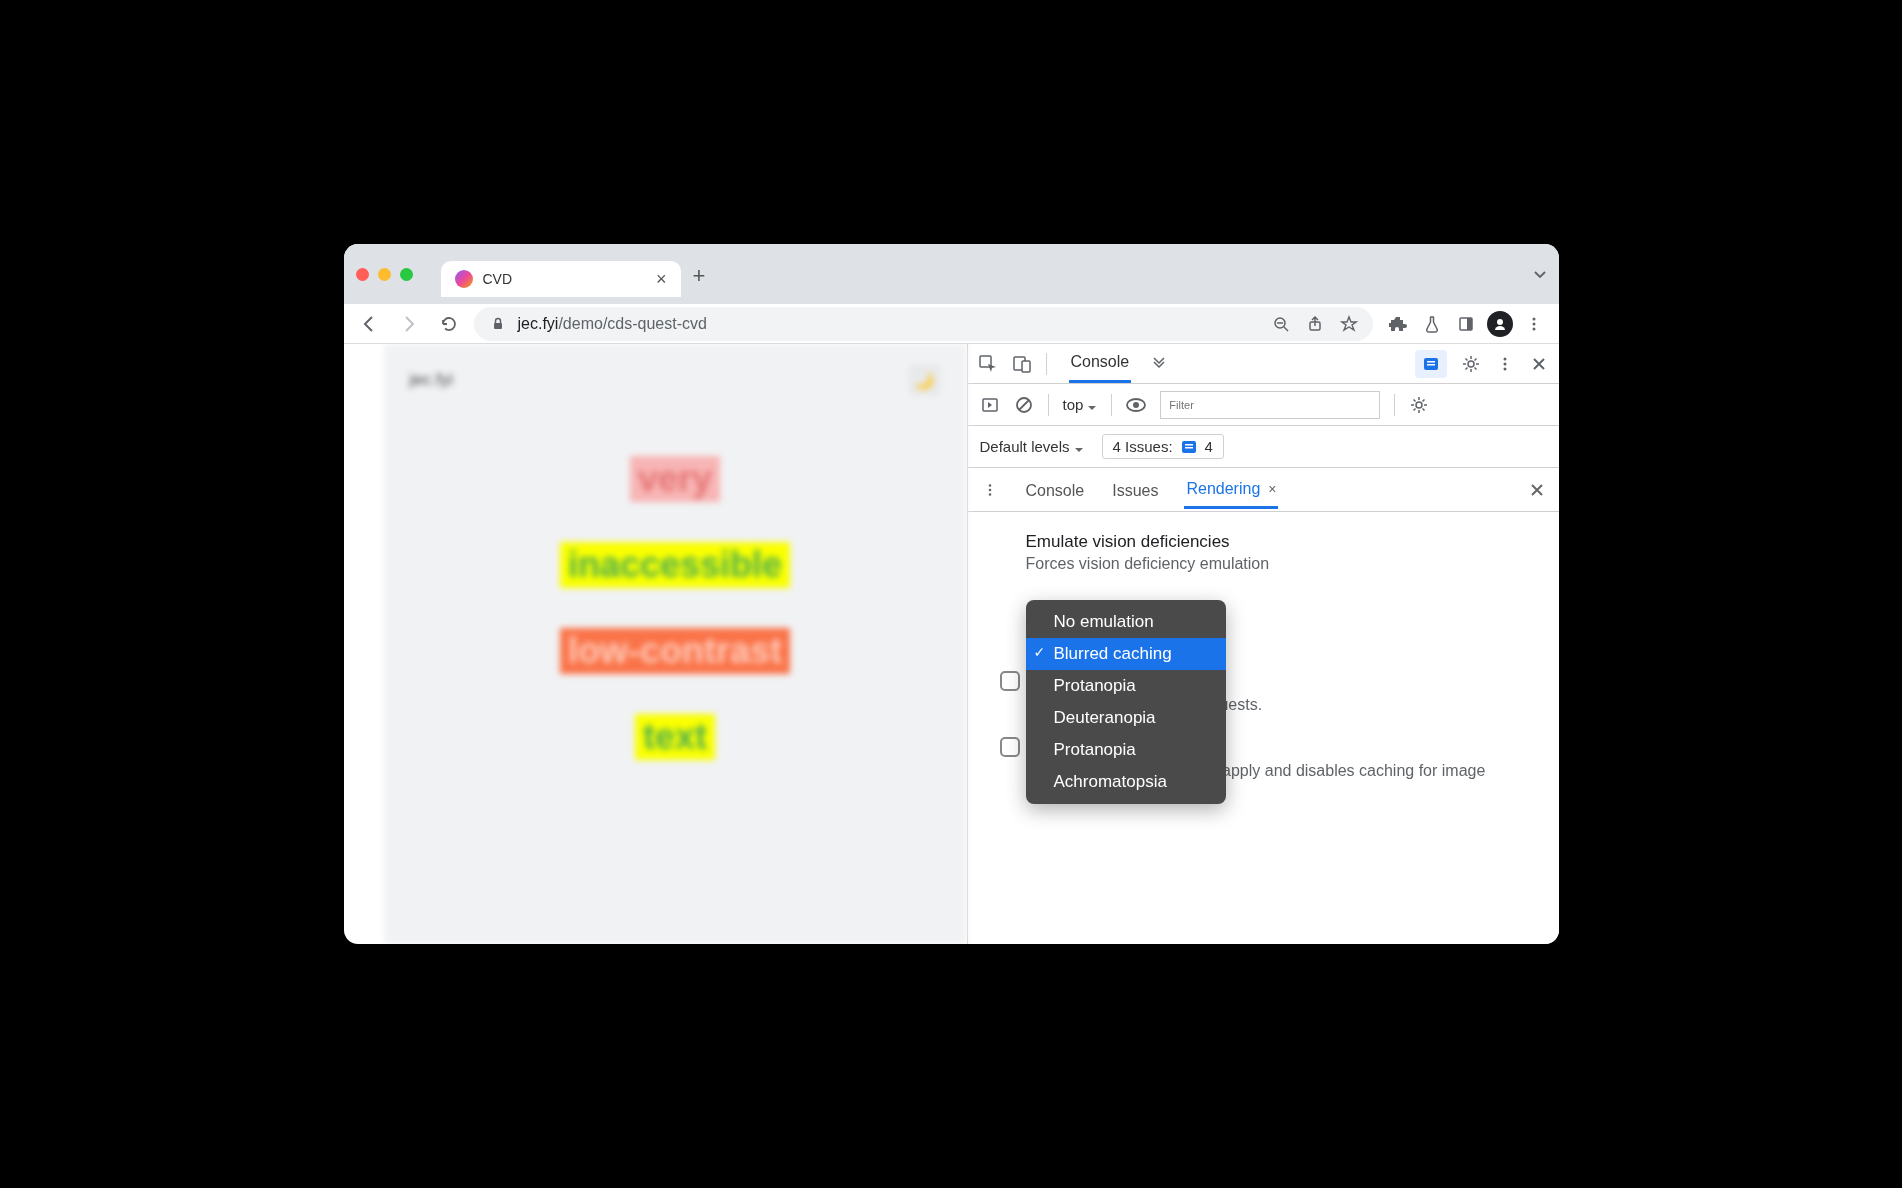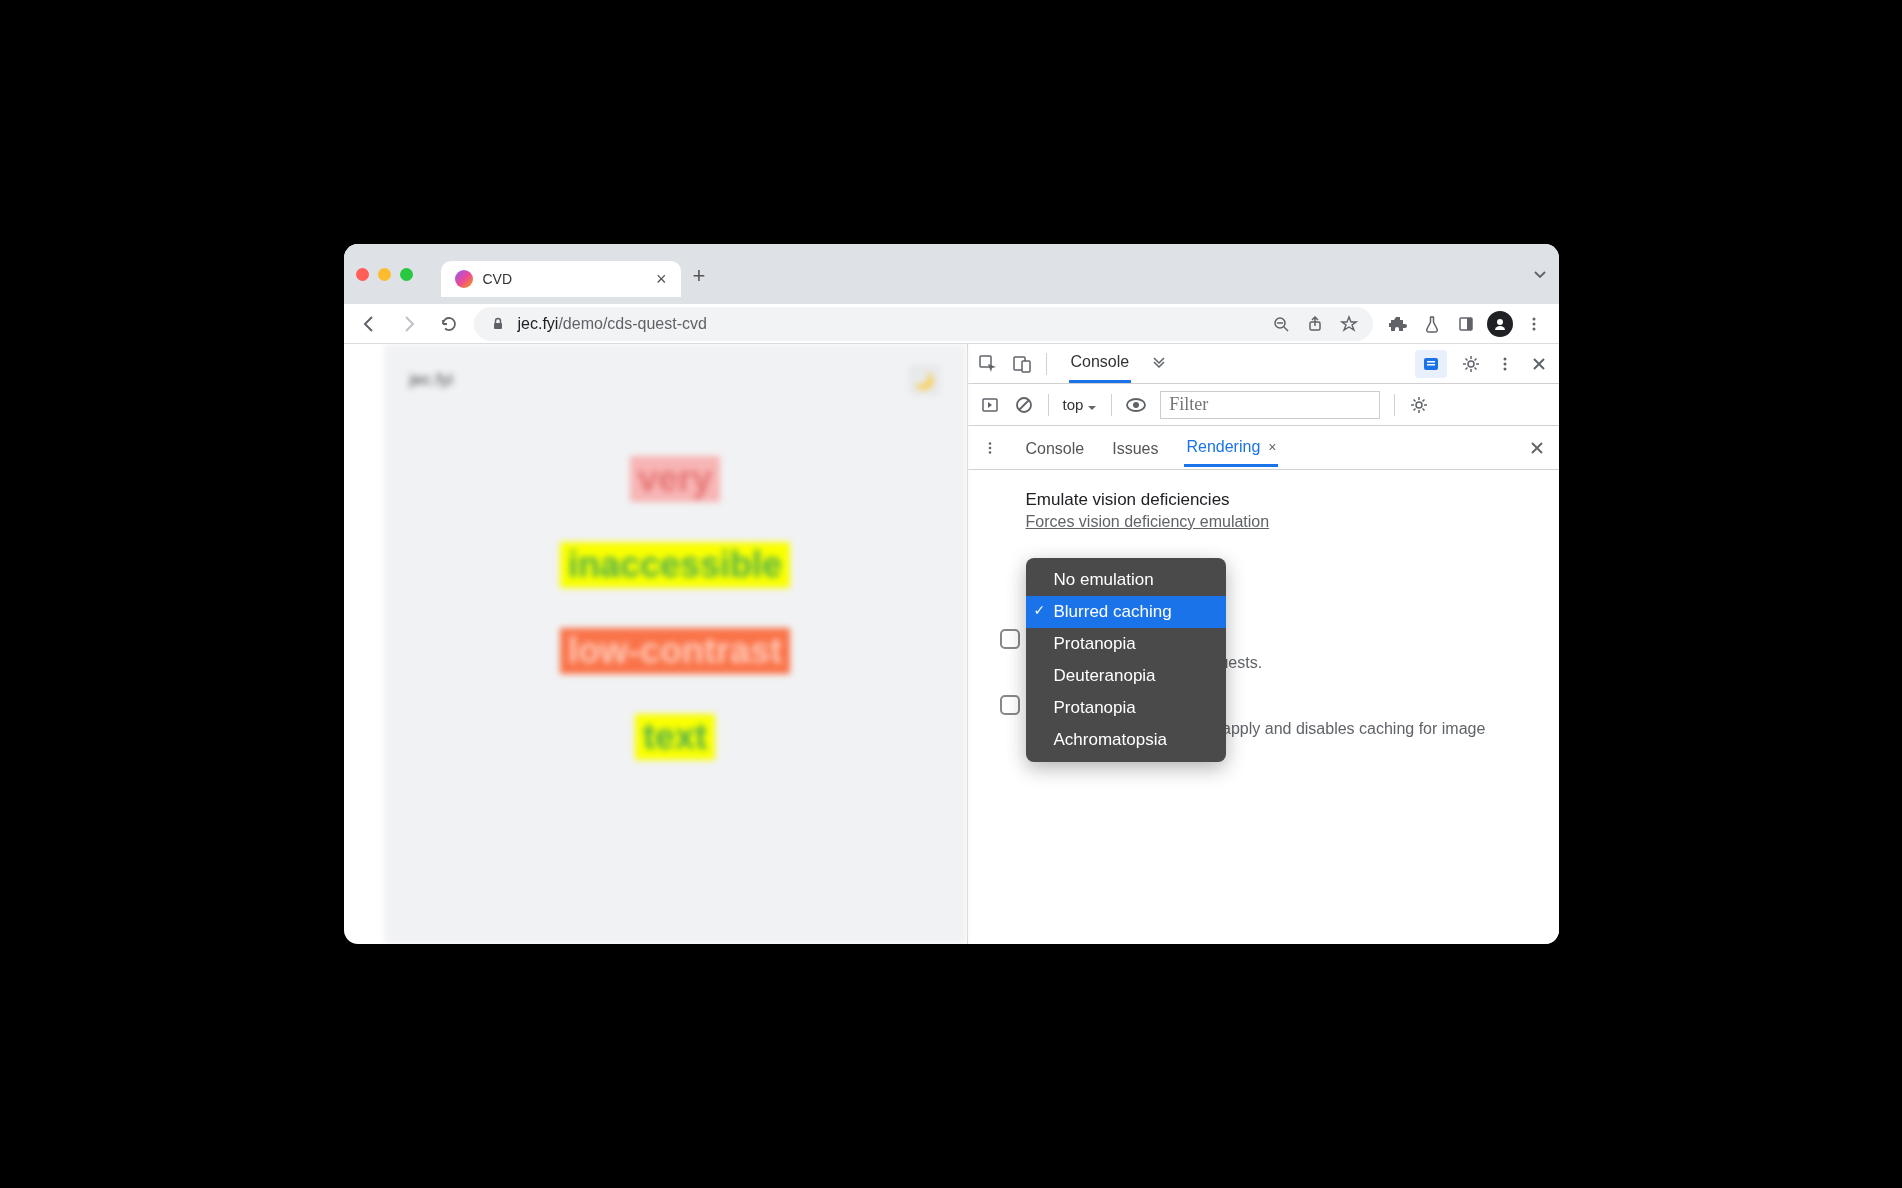--- a/index.html
+++ b/index.html
@@ -39,30 +39,30 @@
 .devtools { width: 592px; background: #fff; border-left: 1px solid #ccc; display: flex; flex-direction: column; font-size: 14.5px; color: #333; }
 .dt-header { height: 40px; border-bottom: 1px solid #d0d0d0; display: flex; align-items: center; padding: 0 10px; gap: 14px; }
 .dt-tabs { display: flex; gap: 18px; align-items: center; margin-left: 8px; }
 .dt-tab { padding: 9px 2px; font-size: 16px; color: #333; }
 .dt-tab.active { border-bottom: 3px solid #1a73e8; font-weight: 500; }
 .dt-right { margin-left: auto; display: flex; gap: 14px; align-items: center; }
 .issues-badge { width: 32px; height: 28px; background: #e8f0fe; border-radius: 4px; display: flex; align-items: center; justify-content: center; color: #1a73e8; }
 .dt-toolbar { height: 42px; border-bottom: 1px solid #d0d0d0; display: flex; align-items: center; padding: 0 12px; gap: 14px; }
 .dt-sep { width: 1px; height: 22px; background: #d0d0d0; }
 .context-sel { display: flex; align-items: flex-end; gap: 4px; font-size: 15px; color: #333; }
-.filter-input { width: 220px; height: 28px; border: 1px solid #ccc; padding: 0 8px; font-size: 18px; color: #888; background: #fff; font-family: Liberation Serif, serif; }
+.filter-input { width: 220px; height: 28px; border: 1px solid #ccc; padding: 0 8px; font-size: 11px; color: #888; background: #fff; }
 .dt-row3 { height: 42px; border-bottom: 1px solid #d0d0d0; display: flex; align-items: center; padding: 0 12px; gap: 18px; font-size: 15px; }
 .issues-count { border: 1px solid #d0d0d0; border-radius: 3px; padding: 3px 10px; display: flex; align-items: center; gap: 8px; }
 .drawer-tabs { height: 44px; border-bottom: 1px solid #d0d0d0; display: flex; align-items: center; padding: 0 12px; gap: 24px; font-size: 16px; }
 .drawer-tab { padding: 10px 2px 8px; color: #555; position: relative; display: flex; align-items: center; gap: 6px; }
 .drawer-tab.active { color: #1a73e8; border-bottom: 3px solid #1a73e8; }
 .drawer-close { font-size: 14px; color: #666; margin-left: 2px; }
 .drawer-body { padding: 20px 28px 0 58px; position: relative; }
 .section-title { font-size: 17px; color: #202124; margin-bottom: 3px; }
-.section-sub { font-size: 16px; color: #5f6368; margin-bottom: 24px; text-decoration: underline; }
+.section-sub { font-size: 16px; color: #5f6368; margin-bottom: 24px; }
 .dropdown-menu { position: absolute; left: 58px; top: 88px; background: #4a4a4a; border-radius: 8px; padding: 6px 0; min-width: 200px; box-shadow: 0 6px 20px rgba(0,0,0,.3); z-index: 10; }
 .dd-item { padding: 6px 18px 6px 28px; color: #fff; font-size: 17px; cursor: pointer; position: relative; }
 .dd-item.selected { background: #1a73e8; }
 .dd-item.selected::before { content: "✓"; position: absolute; left: 8px; font-size: 14px; }
 .option-block { display: flex; gap: 14px; margin-top: 96px; margin-left: -26px; }
 .checkbox { width: 20px; height: 20px; border: 2px solid #888; border-radius: 5px; flex-shrink: 0; margin-top: 2px; }
 .option-text { font-size: 16px; color: #333; line-height: 1.5; }
 .option-title { color: #202124; }
 .option-desc { color: #5f6368; }
 .ic { width: 20px; height: 20px; display: inline-flex; align-items: center; justify-content: center; }
@@ -268,20 +268,37 @@
         <input class="filter-input" placeholder="Filter" style="">
         <div class="dt-sep"></div>
         <span class="ic">
             <svg width="20" height="20" viewBox="0 0 20 20">
               <circle cx="10" cy="10" r="3" stroke="#5f6368" stroke-width="1.5" fill="none"></circle>
               <path d="M10 2v3M10 15v3M2 10h3M15 10h3M4.5 4.5l2 2M13.5 13.5l2 2M4.5 15.5l2-2M13.5 6.5l2-2" stroke="#5f6368" stroke-width="1.5"></path>
             </svg>
           </span>
       </div>
 
+      <div class="dt-row3">
+        <div class="context-sel">
+          <span>Default levels</span>
+          <svg width="10" height="10" viewBox="0 0 10 10">
+              <path d="M1 3 L5 7 L9 3 Z" fill="#666"></path>
+            </svg>
+        </div>
+        <div class="issues-count">
+          <span>4 Issues:</span>
+          <svg width="16" height="16" viewBox="0 0 16 16">
+              <rect x="1" y="2" width="14" height="12" rx="2" fill="#1a73e8"></rect>
+              <rect x="4" y="5" width="8" height="1.5" fill="#fff"></rect>
+              <rect x="4" y="8" width="8" height="1.5" fill="#fff"></rect>
+            </svg>
+          <span>4</span>
+        </div>
+      </div>
 
       <div class="drawer-tabs">
         <span class="ic">
             <svg width="14" height="14" viewBox="0 0 14 14">
               <circle cx="7" cy="2.5" r="1.3" fill="#666"></circle>
               <circle cx="7" cy="7" r="1.3" fill="#666"></circle>
               <circle cx="7" cy="11.5" r="1.3" fill="#666"></circle>
             </svg>
           </span>
         <div class="drawer-tab">Console</div>

